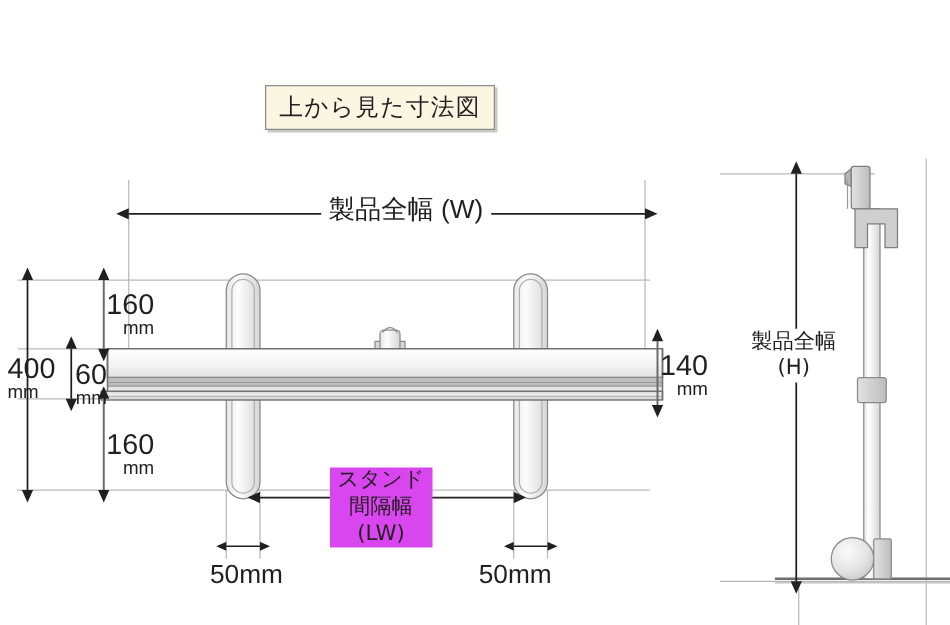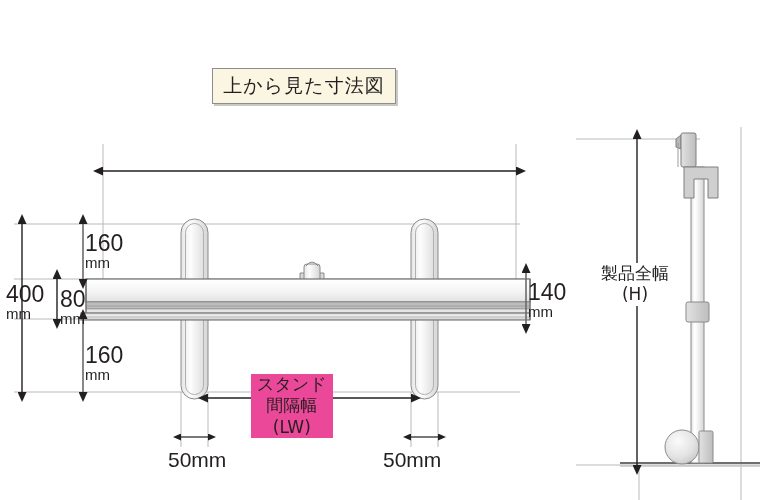--- a/index.html
+++ b/index.html
@@ -56,26 +56,26 @@
     display: block;
     font-size: 23px;
     letter-spacing: 0px;
     font-family: "Liberation Sans", sans-serif;
   }
   .lbl .unit {
     display: block;
     font-size: 15px;
     font-family: "Liberation Sans", sans-serif;
   }
-  .lbl.center-al { text-align: left; }
+  .lbl.center-al { text-align: right; }
   .lbl.jp { font-size: 17px; line-height: 1.25; text-align: center; }
   .lbl.flat { font-size: 21px; font-family: "Liberation Sans", sans-serif; }
   #lbl-w        { left: 257px; top: 110px; background:#fff; padding:0 6px; }
   #lbl-h        { left: 597px; top: 216px; background:#fff; padding:0 4px; }
-  #lbl-lw       { left: 251px; top: 327px; background:#ec4899; padding:0 6px; }
+  #lbl-lw       { left: 264px; top: 327px; background:#d946ef; padding:0 6px; }
   #lbl-400      { left: 6px;  top: 236px; text-align: left; }
   #lbl-160-top  { left: 85px; top: 185px; }
   #lbl-80       { left: 60px; top: 241px; }
   #lbl-160-bot  { left: 85px; top: 297px; }
   #lbl-110      { left: 528px; top: 234px; }
   #lbl-50-left  { left: 168px; top: 402px; }
   #lbl-50-right { left: 383px; top: 402px; }
   #lbl-depth    { left: 651px; top: 444px; background:#fff; padding:0 5px; }
 </style>
 </head>
@@ -232,39 +232,40 @@
     </g>
 
     <line x1="637" y1="92" x2="637" y2="418" stroke="#231f20" stroke-width="1.4" marker-start="url(#arrL)" marker-end="url(#arrR)"></line>
     <line x1="639" y1="461" x2="741" y2="461" stroke="#231f20" stroke-width="1.4" marker-start="url(#arrL)" marker-end="url(#arrR)"></line>
   </svg>
 
   <div class="title-box" id="title-top-view">
     <span>上から見た寸法図</span>
   </div>
 
+  <div class="lbl flat" id="lbl-w">製品全幅 (W)</div>
 
   <div class="lbl jp" id="lbl-lw">
     <div>スタンド</div>
     <div>間隔幅</div>
     <div>(LW)</div>
   </div>
 
   <div class="lbl center-al" id="lbl-400">
     <span class="num">400</span>
     <span class="unit">mm</span>
   </div>
 
   <div class="lbl center-al" id="lbl-160-top">
     <span class="num">160</span>
     <span class="unit">mm</span>
   </div>
 
   <div class="lbl center-al" id="lbl-80">
-    <span class="num">80</span>
+    <span class="num">60</span>
     <span class="unit">mm</span>
   </div>
 
   <div class="lbl center-al" id="lbl-160-bot">
     <span class="num">160</span>
     <span class="unit">mm</span>
   </div>
 
   <div class="lbl center-al" id="lbl-110">
     <span class="num">140</span>

